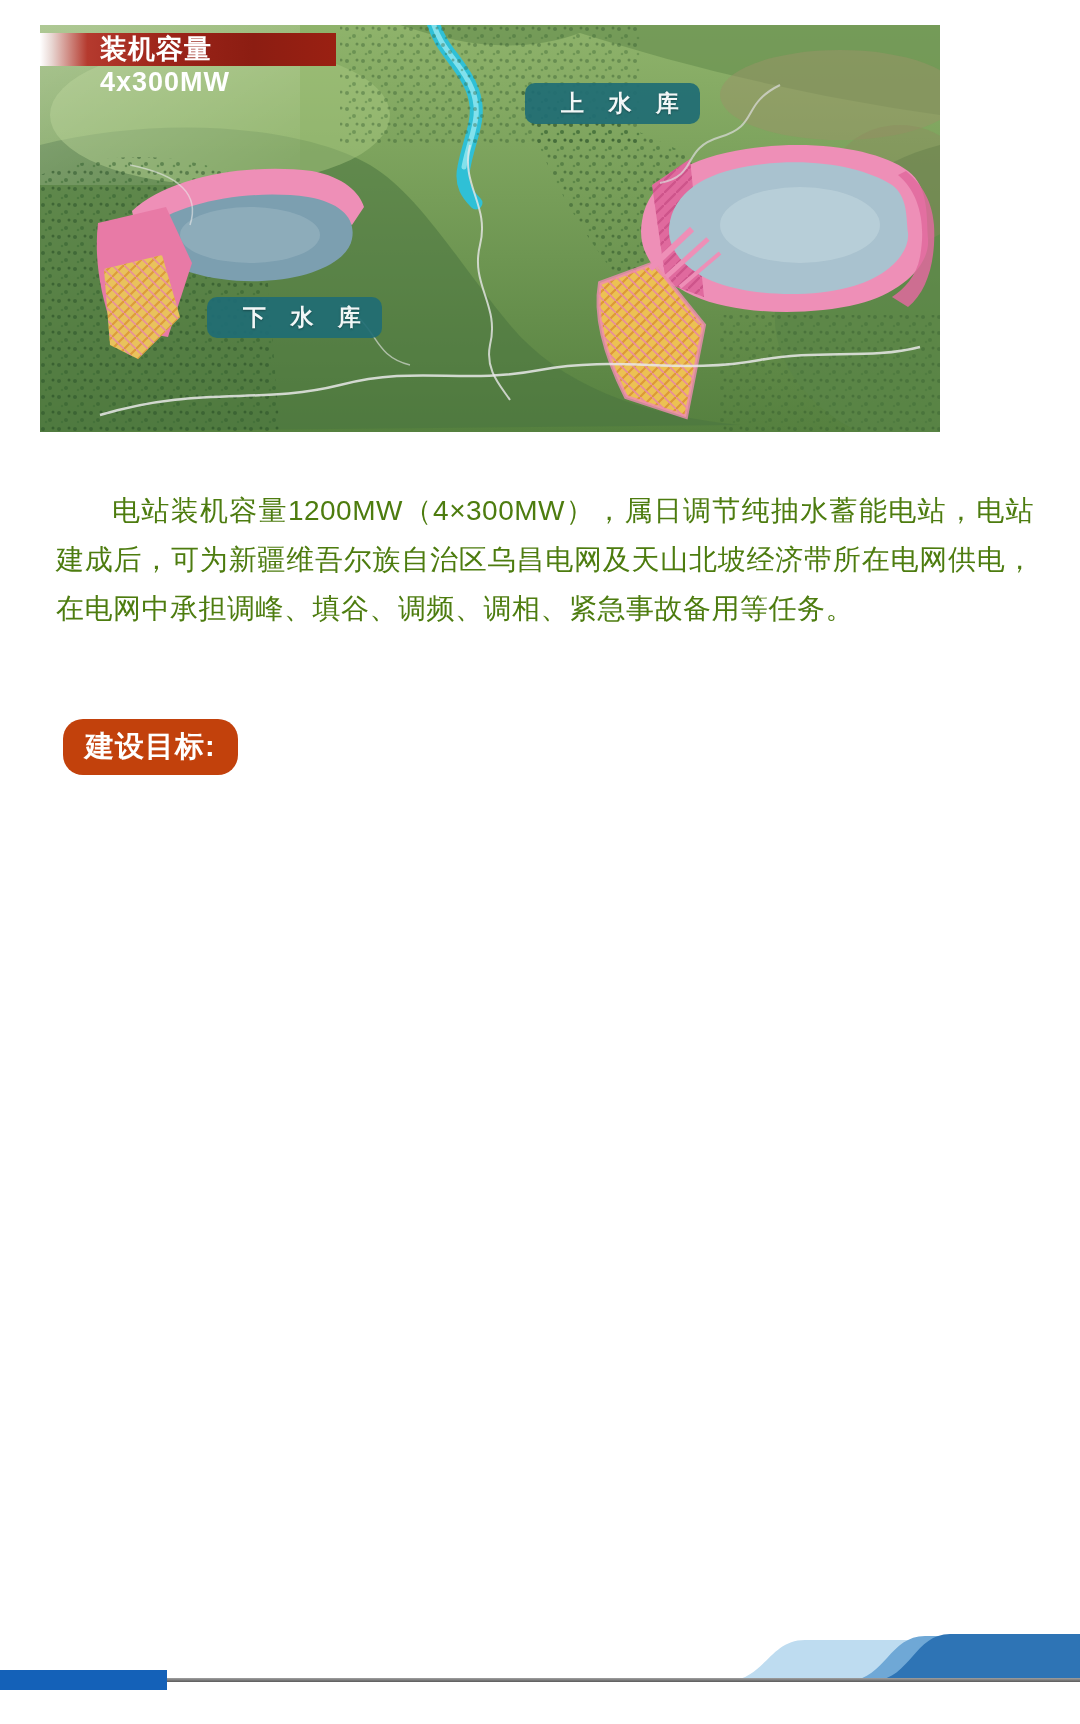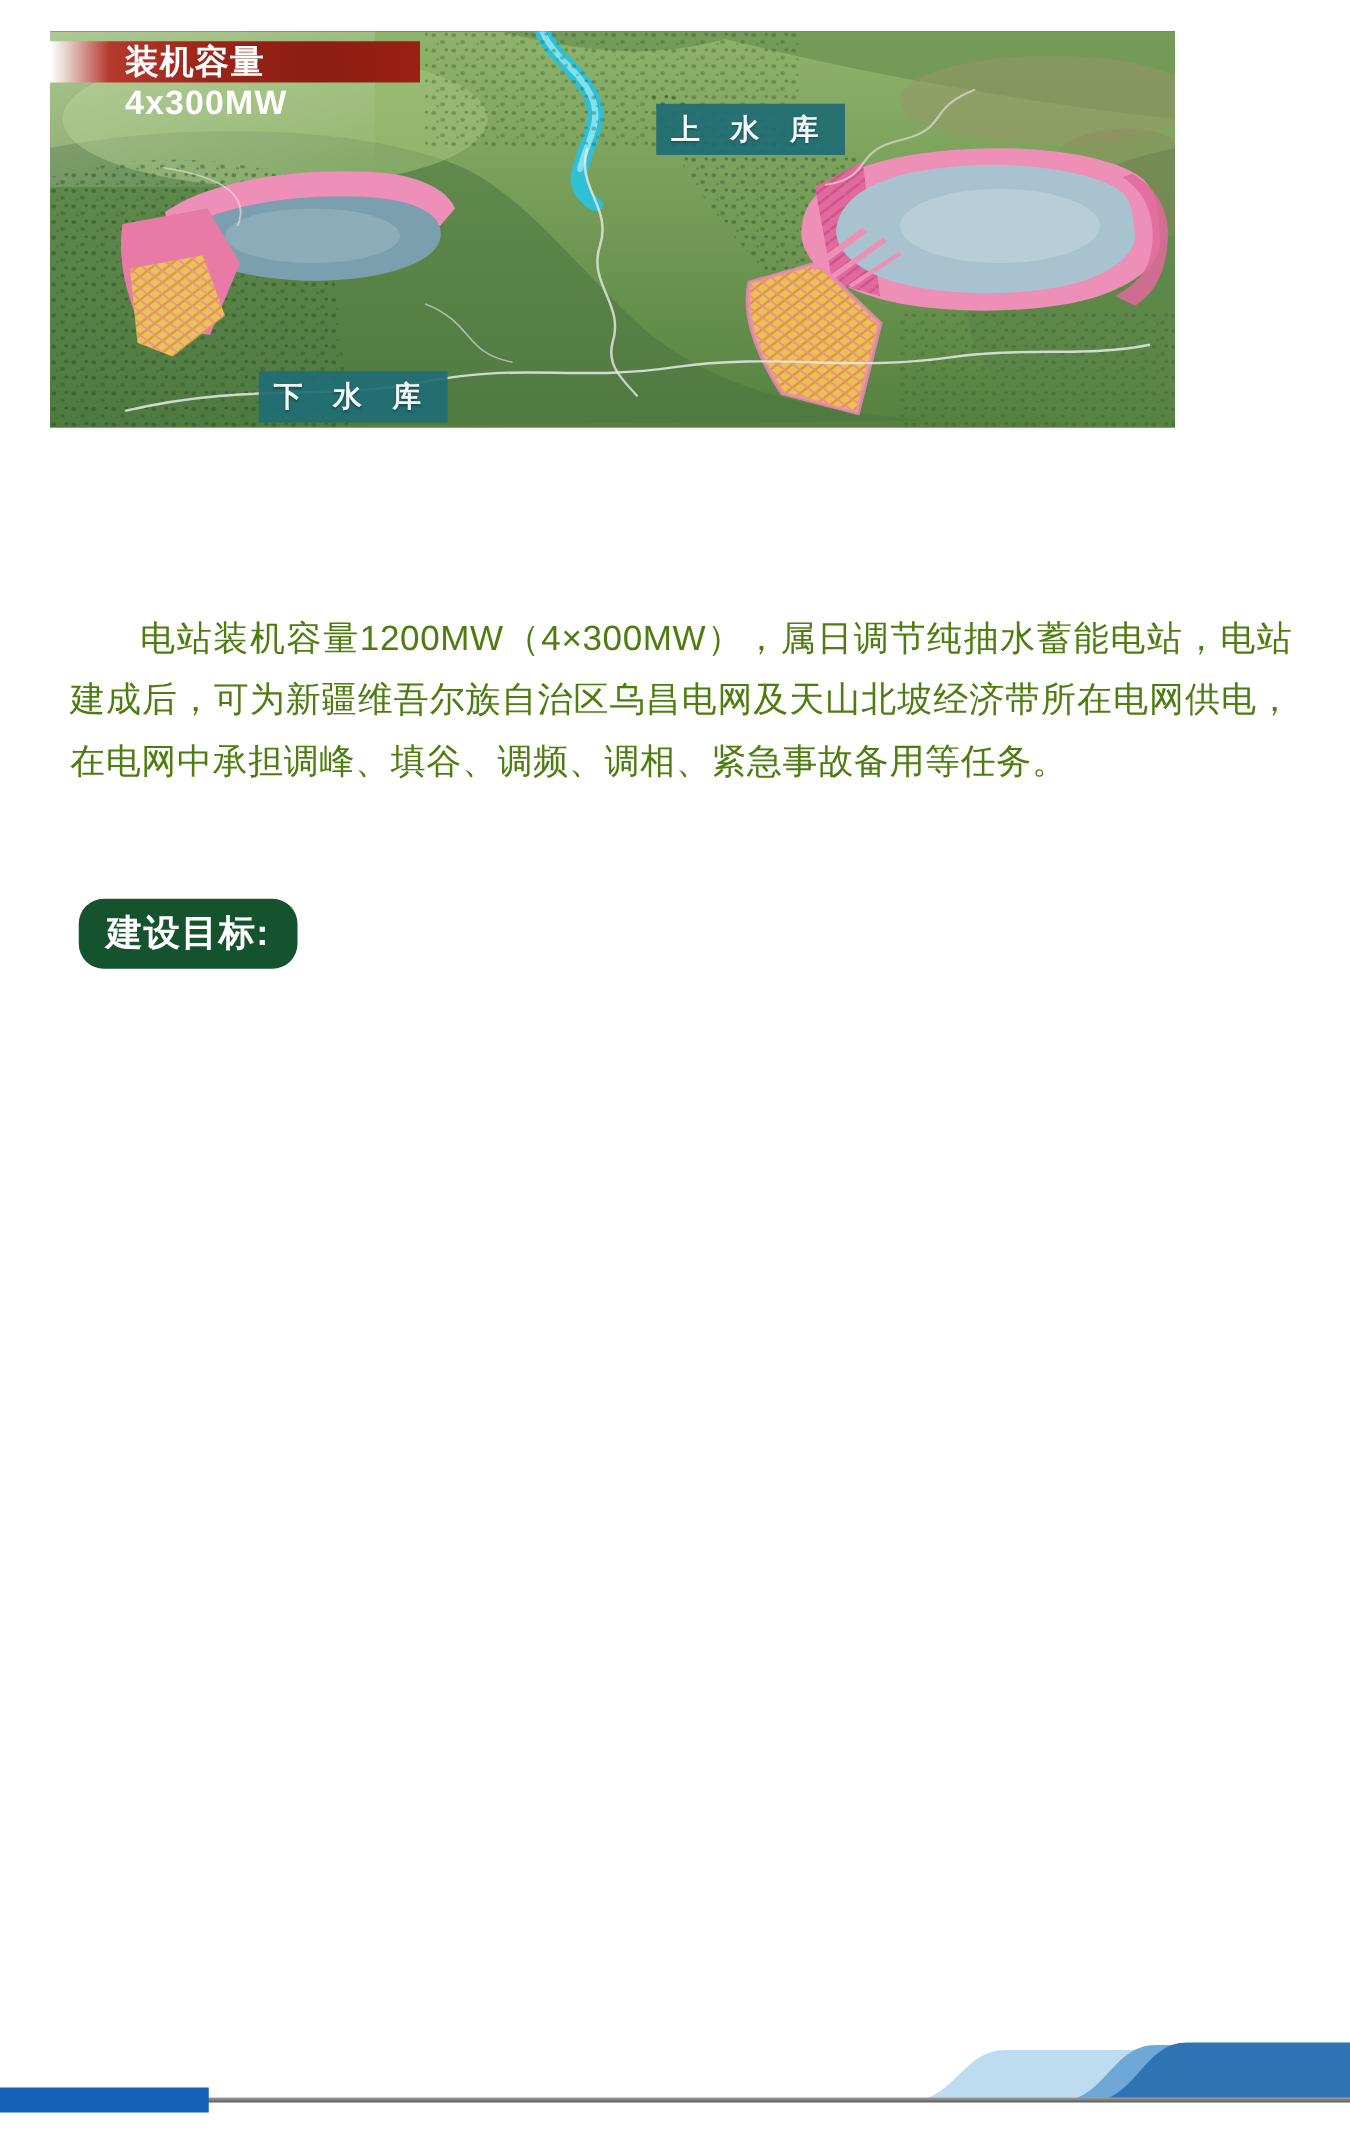--- a/index.html
+++ b/index.html
@@ -1,34 +1,34 @@
 <!DOCTYPE html>
 <html><head>
 <meta charset="utf-8">
 <style>
   html,body{margin:0;padding:0;background:#ffffff;}
   body{font-family:"Liberation Sans","DejaVu Sans",sans-serif;}
   .page{position:relative;width:1080px;height:1724px;background:#ffffff;overflow:hidden;}
 
   
-  .hero{position:absolute;left:40px;top:25px;width:900px;height:317px;overflow:hidden;background:#7f1d1d;}
+  .hero{position:absolute;left:40px;top:25px;width:900px;height:407px;overflow:hidden;background:#4c1d95;}
   .hero svg{display:block;width:100%;height:100%;}
   .ribbon{position:absolute;left:0;top:8px;height:33px;width:296px;
     background:linear-gradient(90deg,#ffffff 0%,#e8d6d2 4%,#b53a2e 16%,#9c2419 42%,#8c1d12 72%,#9a2012 100%);
     color:#ffffff;font-size:27px;font-weight:bold;line-height:33px;
     padding-left:60px;box-sizing:border-box;letter-spacing:1px;}
   .res-label{position:absolute;background:rgba(31,109,116,0.92);color:#f2f7f7;
-    font-size:23px;font-weight:bold;letter-spacing:9px;padding:5px 12px 5px 12px;
-    text-shadow:0 1px 2px rgba(0,0,0,.35);}
+    font-size:23px;font-weight:bold;letter-spacing:9px;padding:5px 12px 5px 36px;
+    text-shadow:0 1px 2px rgba(0,0,0,.35);border-radius:10px;}
   .res-label.upper{left:485px;top:58px;}
   .res-label.lower{left:167px;top:272px;}
   .para{font-size:28px;line-height:49px;text-align:justify;text-indent:2em;
     margin:0 0 20px 0;letter-spacing:0.5px;}
   .intro{position:absolute;left:56px;top:486px;width:978px;color:#4d7c0f;}
-  .badge{position:absolute;left:63px;top:719px;background:#14532d;color:#ffffff;
+  .badge{position:absolute;left:63px;top:719px;background:#c2410c;color:#ffffff;
     font-size:29px;font-weight:bold;padding:8px 22px;border-radius:20px;letter-spacing:1px;}
   .body-block{position:absolute;left:56px;top:780px;width:978px;color:#3d3d3d;}
 
   
   .footer-divider{position:absolute;left:0;top:1678px;width:1080px;height:4px;
     background:linear-gradient(#a0a0a0,#5a5a5a);}
   .footer-bar{position:absolute;left:0;top:1670px;width:167px;height:20px;background:#1461b8;}
   .footer-waves{position:absolute;left:700px;top:1627px;width:380px;height:54px;}
   .footer-waves svg{display:block;width:100%;height:100%;}
 </style>

